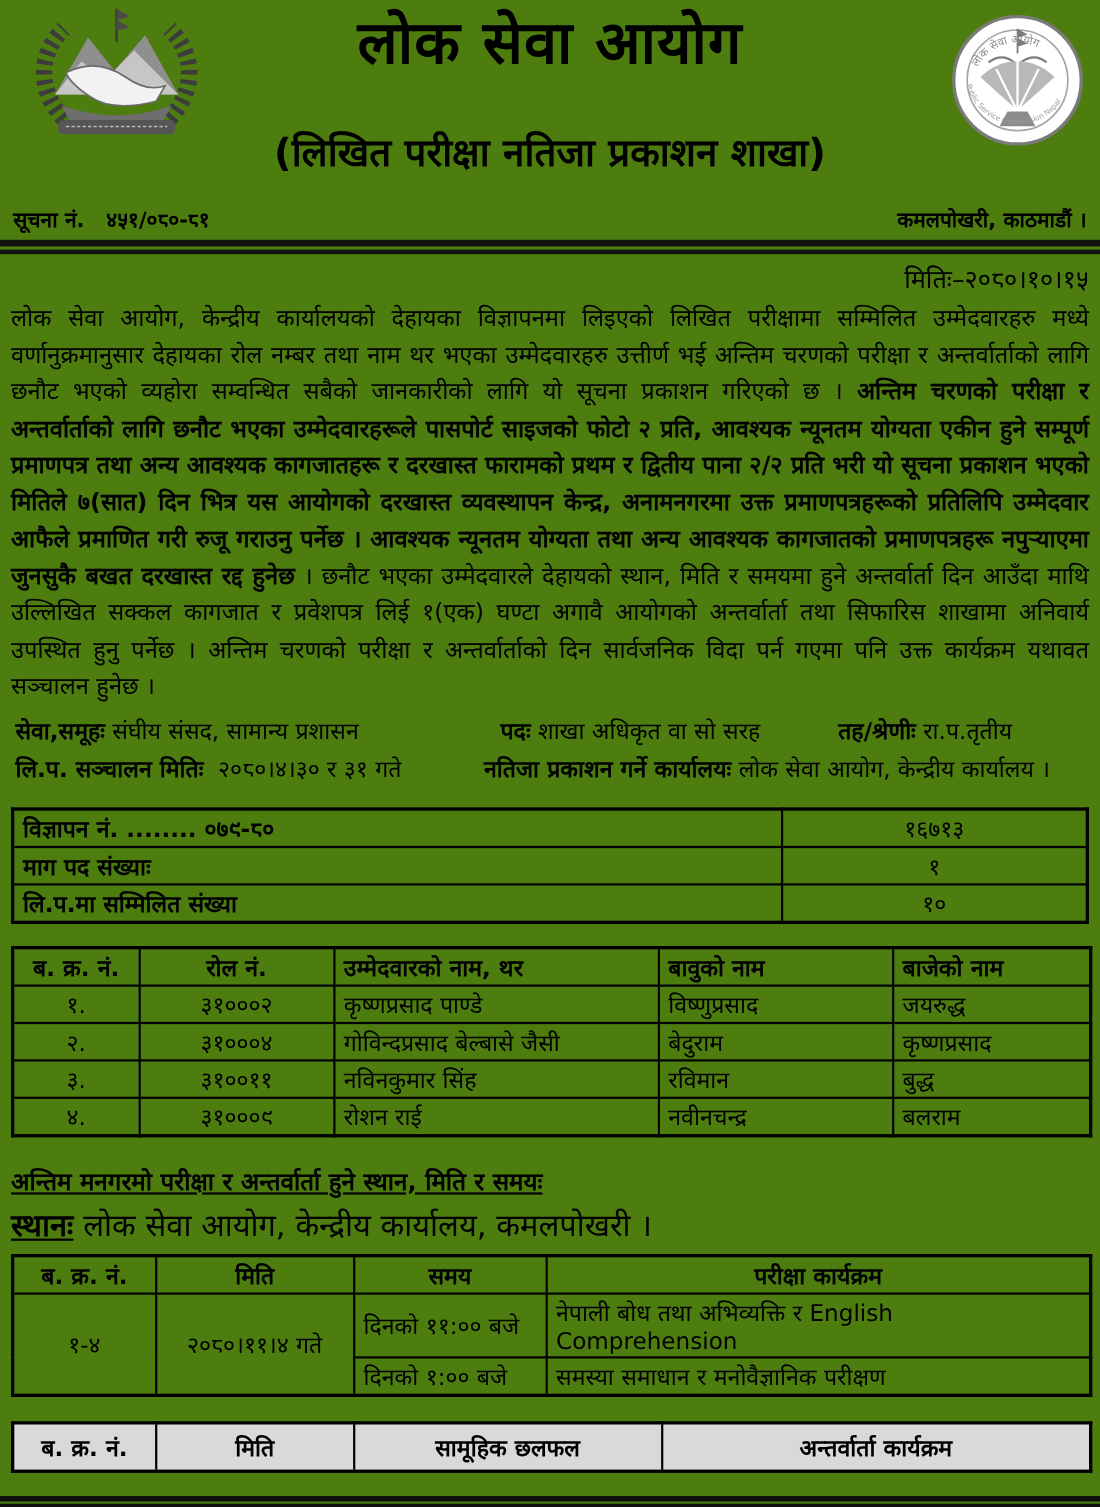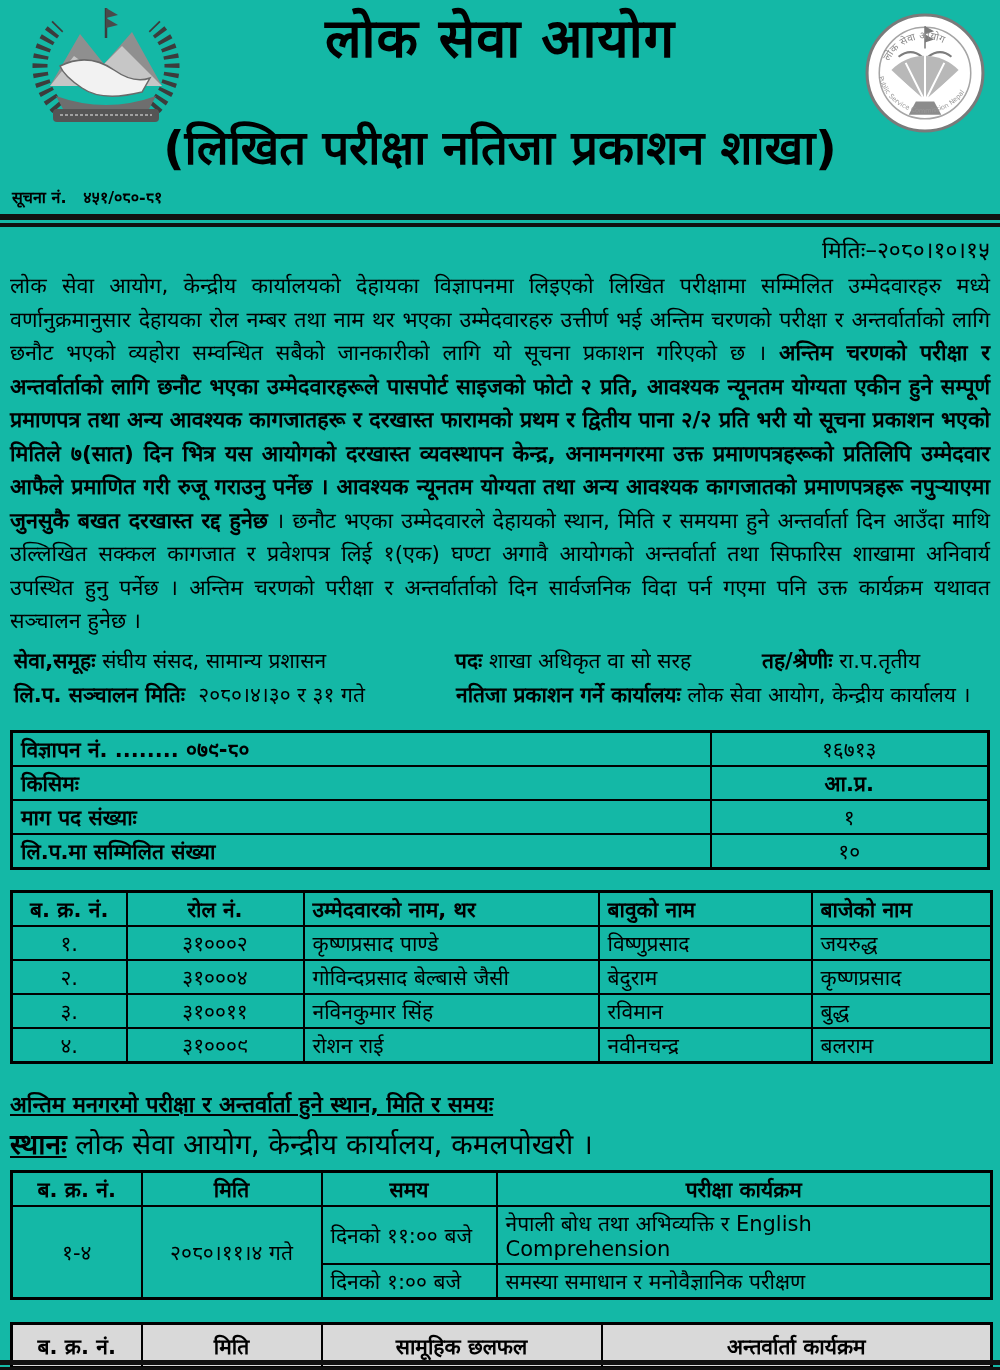--- a/index.html
+++ b/index.html
@@ -1,31 +1,31 @@
 <!DOCTYPE html>
 <html lang="ne"><head>
 <meta charset="utf-8">
 <style>
   * { margin:0; padding:0; box-sizing:border-box; }
   body {
     font-family: "DejaVu Sans", sans-serif;
     background:#fff; color:#000;
     width:1000px;
   }
-  .page { position:relative; width:1000px; height:1370px; overflow:hidden; background:#14b8a6; }
+  .page { position:relative; width:1000px; height:1370px; overflow:hidden; background:#4d7c0f; }
 
   
   .masthead { position:relative; height:180px; }
   .emblem-left { position:absolute; left:26px; top:6px; }
   .emblem-right { position:absolute; right:14px; top:12px; }
   .title-block { text-align:center; padding-top:6px; }
   .org-title { font-size:54px; font-weight:bold; line-height:66px; letter-spacing:1px; }
-  .org-subtitle { font-size:47px; font-weight:bold; margin-top:42px; }
-
-  .notice-row { display:flex; justify-content:space-between; padding:6px 12px 4px 12px; font-size:16px; font-weight:bold; }
+  .org-subtitle { font-size:35px; font-weight:bold; margin-top:42px; }
+
+  .notice-row { display:flex; justify-content:space-between; padding:6px 12px 4px 12px; font-size:19px; font-weight:bold; }
   .rule { border:0; background:#111; }
   .rule-thick { height:6px; margin:2px 0 3px 0; }
   .rule-thin  { height:4px; margin:0; }
   .date-line { text-align:right; padding:6px 10px 0 0; font-size:23px; font-weight:500; }
 
   
   .body-para {
     padding:4px 10px 0 10px;
     font-size:21.5px; line-height:33.5px;
     text-align:justify;
@@ -118,20 +118,21 @@
         </text>
       </svg>
     </span>
   </div>
 
   <div class="notice-row">
     <div>
       <span>सूचना नं.</span>&nbsp;&nbsp;
       <span>४५१/०८०-८१</span>
     </div>
+    <div>कमलपोखरी, काठमाडौं ।</div>
   </div>
 
   <div class="rule rule-thick"></div>
   <div class="rule rule-thin"></div>
 
   <div class="date-line">मितिः–२०८०।१०।१५</div>
 
   <div class="body-para"><span>लोक सेवा आयोग, केन्द्रीय कार्यालयको देहायका विज्ञापनमा लिइएको लिखित परीक्षामा सम्मिलित उम्मेदवारहरु मध्ये वर्णानुक्रमानुसार देहायका रोल नम्बर तथा नाम थर भएका उम्मेदवारहरु उत्तीर्ण भई अन्तिम चरणको परीक्षा र अन्तर्वार्ताको लागि छनौट भएको व्यहोरा सम्वन्धित सबैको जानकारीको लागि यो सूचना प्रकाशन गरिएको छ । </span><span class="bold">अन्तिम चरणको परीक्षा र  अन्तर्वार्ताको लागि छनौट भएका उम्मेदवारहरूले पासपोर्ट साइजको फोटो २ प्रति, आवश्यक न्यूनतम योग्यता एकीन हुने सम्पूर्ण प्रमाणपत्र तथा अन्य आवश्यक कागजातहरू र दरखास्त फारामको प्रथम र द्वितीय पाना २/२ प्रति भरी यो सूचना प्रकाशन भएको मितिले ७(सात) दिन भित्र यस आयोगको दरखास्त व्यवस्थापन केन्द्र, अनामनगरमा उक्त प्रमाणपत्रहरूको प्रतिलिपि उम्मेदवार आफैले प्रमाणित गरी रुजू गराउनु पर्नेछ । आवश्यक न्यूनतम योग्यता तथा अन्य आवश्यक कागजातको प्रमाणपत्रहरू नपुऱ्याएमा जुनसुकै बखत दरखास्त रद्द हुनेछ</span><span> । छनौट भएका उम्मेदवारले देहायको स्थान, मिति र समयमा हुने अन्तर्वार्ता दिन आउँदा माथि उल्लिखित सक्कल कागजात र प्रवेशपत्र लिई १(एक) घण्टा अगावै आयोगको अन्तर्वार्ता तथा सिफारिस शाखामा अनिवार्य उपस्थित हुनु पर्नेछ । अन्तिम चरणको परीक्षा र  अन्तर्वार्ताको दिन सार्वजनिक विदा पर्न गएमा पनि उक्त कार्यक्रम यथावत सञ्चालन हुनेछ ।</span></div>
 
   <div class="meta">
@@ -144,35 +145,31 @@
       <span>शाखा अधिकृत वा सो सरह</span>
     </span>
     <span class="pos" style="left:762px; top:0;">
       <span class="lab">तह/श्रेणीः</span>
       <span>रा.प.तृतीय</span>
     </span>
     <span class="pos" style="left:14px; top:34px;">
       <span class="lab">लि.प. सञ्चालन मितिः</span>&nbsp;
       <span>२०८०।४।३० र ३१ गते</span>
     </span>
-    <span class="pos" style="left:456px; top:34px;">
+    <span class="pos" style="left:440px; top:34px;">
       <span class="lab">नतिजा प्रकाशन गर्ने कार्यालयः</span>
       <span>लोक सेवा आयोग, केन्द्रीय कार्यालय ।</span>
     </span>
   </div>
 
   <table class="doc-table advert-table">
     <tbody>
         <tr>
       <td class="lab">विज्ञापन नं. ........ ०७९-८०</td>
       <td class="val">१६७१३</td>
-    </tr>
-    <tr>
-      <td class="lab">किसिमः</td>
-      <td class="val val-bold">आ.प्र.</td>
     </tr>
     <tr>
       <td class="lab">माग पद संख्याः</td>
       <td class="val">१</td>
     </tr>
     <tr>
       <td class="lab">लि.प.मा सम्मिलित संख्या</td>
       <td class="val">१०</td>
     </tr>
   </tbody>

